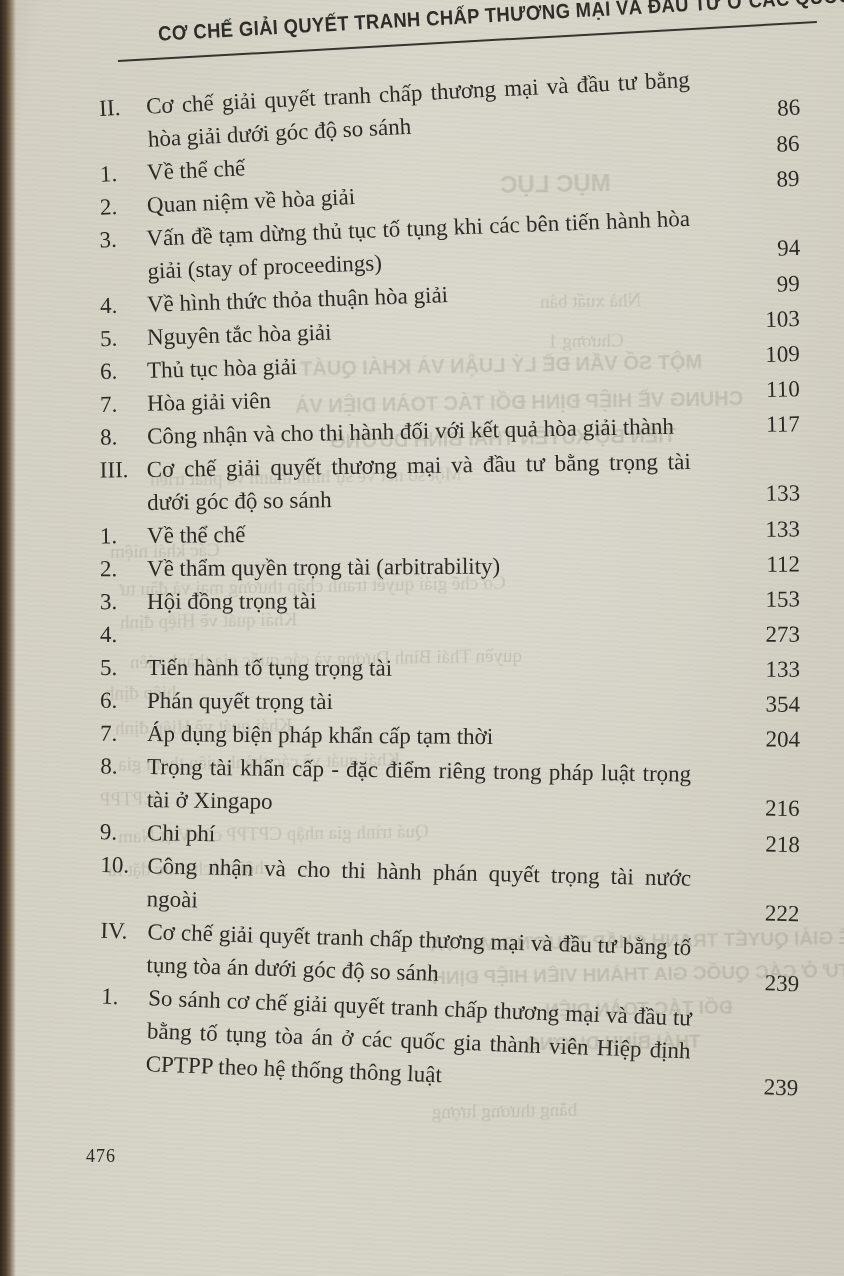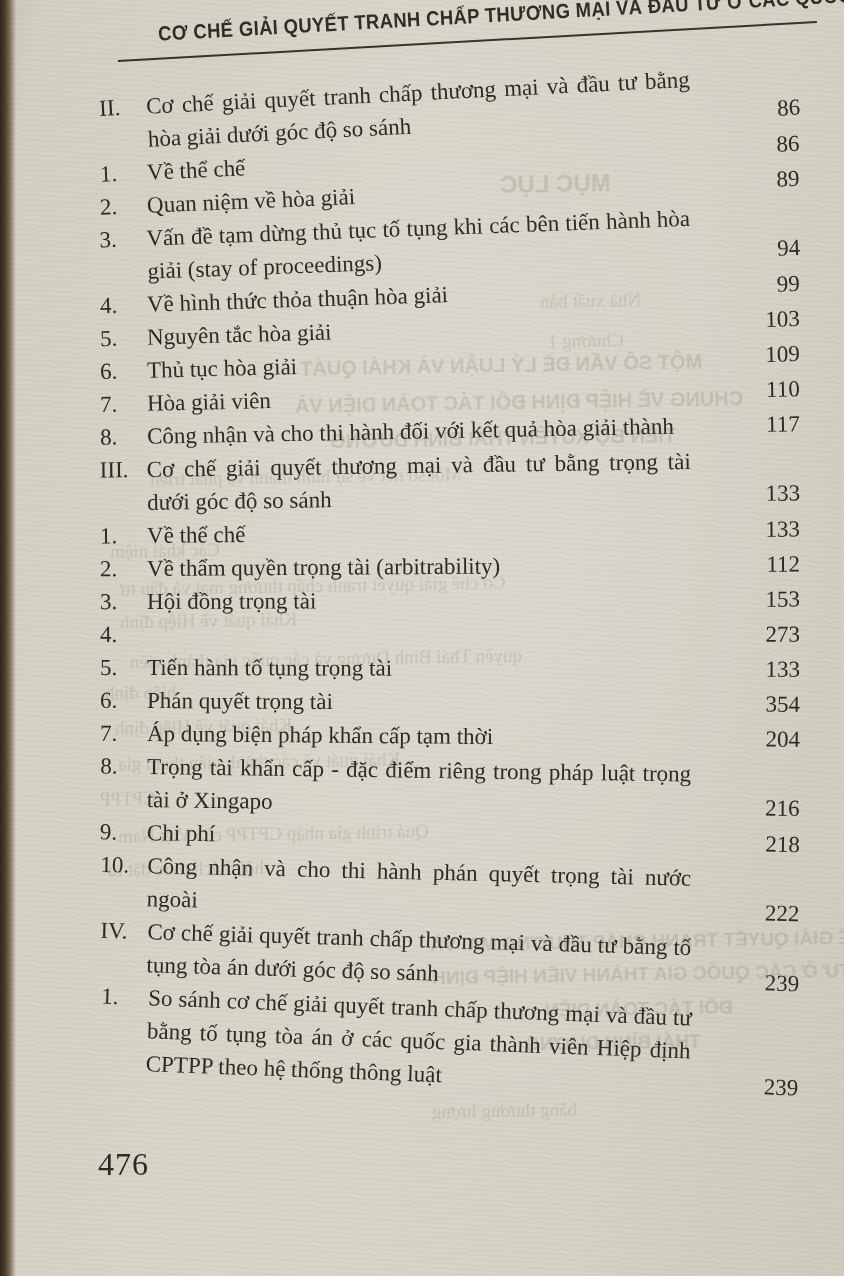--- a/index.html
+++ b/index.html
@@ -22,21 +22,21 @@
   .running-header span{
     display:inline-block;transform:scaleX(0.9);
     font-family:"Liberation Sans", sans-serif;font-weight:700;font-size:20.5px;
     letter-spacing:0.4px;color:#2e2d27;white-space:nowrap;
   }
   .toc{position:absolute;top:90px;left:100px;width:700px;}
   .toc-row{display:flex;align-items:flex-end;line-height:33px;font-size:23px;}
   .toc-label{flex:0 0 47px;align-self:flex-start;}
   .toc-text{width:544px;text-align:justify;}
   .toc-page{margin-left:auto;text-align:right;}
-  .folio{position:absolute;left:86px;top:1146px;font-size:32px;letter-spacing:1px;margin-left:12px;}
+  .folio{position:absolute;left:86px;top:1146px;font-size:18px;letter-spacing:1px;}
   .ghost-layer{position:absolute;inset:0;pointer-events:none;}
   .ghost{
     position:absolute;display:inline-block;white-space:nowrap;
     transform:scaleX(-1) rotate(1deg);color:var(--ghost,#6f6a58);
     opacity:0.20;filter:blur(0.7px);font-family:"Liberation Serif", serif;
   }
 </style>
 </head>
 <body>
 

